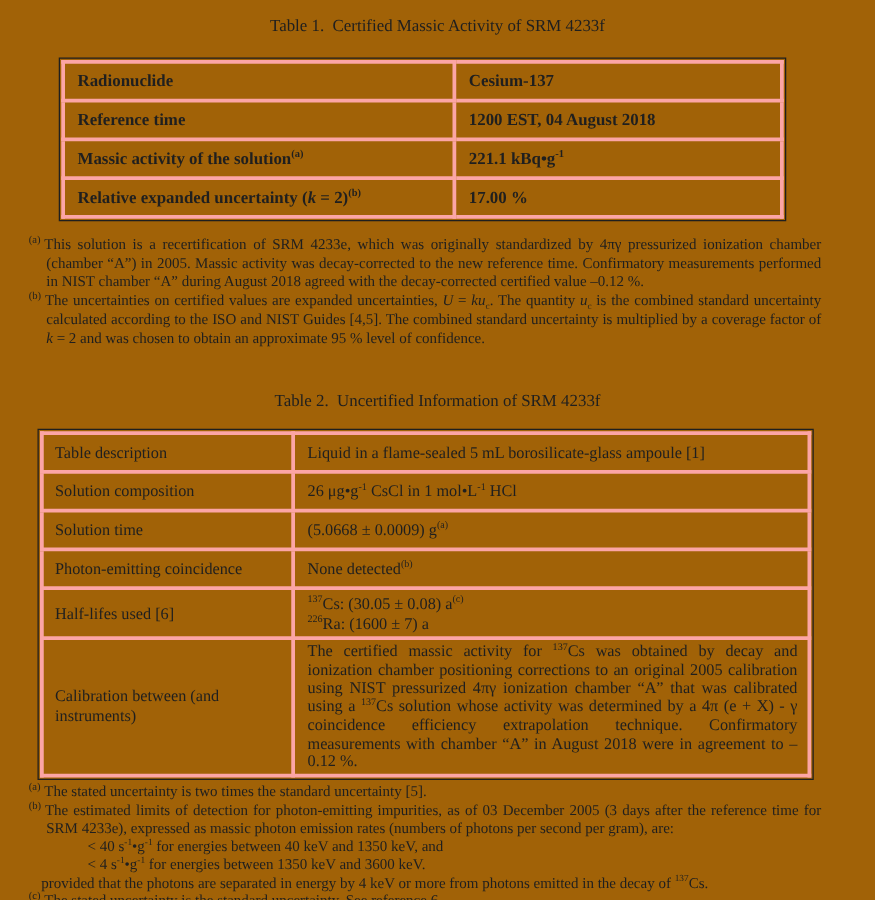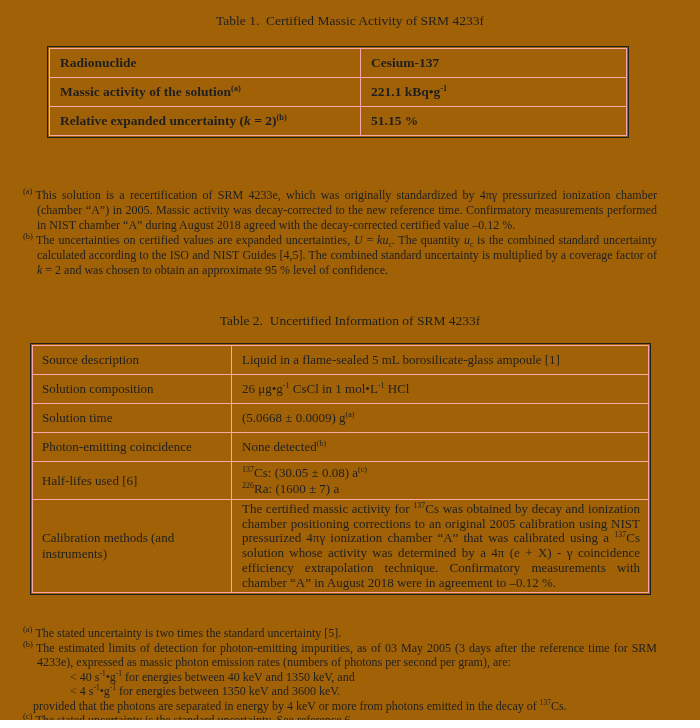--- a/index.html
+++ b/index.html
@@ -17,21 +17,21 @@
   #caption2 { top:313px; }
 
   .tablewrap {
     position:absolute; border:1px solid #1f1f1f; padding:1px;
   }
   #table1 { left:47px; top:46px; width:578px; }
   #table2 { left:30px; top:343px; width:617px; }
 
   table { border-collapse:collapse; width:100%; table-layout:fixed; }
   td {
-    border:1px solid #fca5a5; vertical-align:middle;
+    border:3px solid #fca5a5; vertical-align:middle;
     padding:0 8px 0 10px; font-size:13.5px;
   }
   #table1 td { font-weight:bold; height:28px; }
   #table1 td.c1 { width:292px; }
 
   #table2 td { font-size:13px; height:28px; }
   #table2 td.c1 { width:181px; padding-left:9px; }
   #table2 tr.tall td { height:37px; }
   #table2 tr.xtall td { height:87px; }
   #table2 td.just { text-align:justify; line-height:14.7px; padding-top:2px; padding-bottom:2px; }
@@ -60,47 +60,51 @@
   <div class="caption" id="caption1">Table 1.  Certified Massic Activity of SRM 4233f</div>
 
   <div class="tablewrap" id="table1">
     <table>
       <tbody>
         <tr>
           <td class="c1">Radionuclide</td>
           <td>Cesium-137</td>
         </tr>
         <tr>
+          <td class="c1">Reference time</td>
+          <td>1200 EST, 04 August 2018</td>
+        </tr>
+        <tr>
           <td class="c1">Massic activity of the solution<sup>(a)</sup></td>
           <td>221.1 kBq•g<sup>-1</sup></td>
         </tr>
         <tr>
           <td class="c1">Relative expanded uncertainty (<i>k</i> = 2)<sup>(b)</sup></td>
-          <td>51.15 %</td>
+          <td>17.00 %</td>
         </tr>
       </tbody>
     </table>
   </div>
 
   <div class="fns" id="fns1">
     <div class="fn">
       <sup class="marker">(a)</sup><span>This solution is a recertification of SRM 4233e, which was originally standardized by 4πγ pressurized ionization chamber (chamber “A”) in 2005.  Massic activity was decay-corrected to the new reference time.  Confirmatory measurements performed in NIST chamber “A” during August 2018 agreed with the decay-corrected certified value –0.12 %.</span>
     </div>
     <div class="fn">
       <sup class="marker">(b)</sup><span>The uncertainties on certified values are expanded uncertainties, <i>U</i> = <i>ku</i><sub>c</sub>.  The quantity <i>u</i><sub>c</sub> is the combined standard uncertainty calculated according to the ISO and NIST Guides [4,5].  The combined standard uncertainty is multiplied by a coverage factor of <i>k</i> = 2 and was chosen to obtain an approximate 95 % level of confidence.</span>
     </div>
   </div>
 
   <div class="caption" id="caption2">Table 2.  Uncertified Information of SRM 4233f</div>
 
   <div class="tablewrap" id="table2">
     <table>
       <tbody>
         <tr>
-          <td class="c1">Source description</td>
+          <td class="c1">Table description</td>
           <td>
               <div>Liquid in a flame-sealed 5 mL borosilicate-glass ampoule [1]</div>
             </td>
         </tr>
         <tr>
           <td class="c1">Solution composition</td>
           <td>
               <div>26 μg•g<sup>-1</sup> CsCl in 1 mol•L<sup>-1</sup> HCl</div>
             </td>
         </tr>
@@ -117,35 +121,35 @@
             </td>
         </tr>
         <tr class="tall">
           <td class="c1">Half-lifes used [6]</td>
           <td class="multi">
               <div><sup>137</sup>Cs: (30.05 ± 0.08) a<sup>(c)</sup></div>
               <div><sup>226</sup>Ra: (1600 ± 7) a</div>
             </td>
         </tr>
         <tr class="xtall">
-          <td class="c1">Calibration methods (and instruments)</td>
+          <td class="c1">Calibration between (and instruments)</td>
           <td class="just">
               <div>The certified massic activity for <sup>137</sup>Cs was obtained by decay and ionization chamber positioning corrections to an original 2005 calibration using NIST pressurized 4πγ ionization chamber “A” that was calibrated using a <sup>137</sup>Cs solution whose activity was determined by a 4π (e + X) - γ coincidence efficiency extrapolation technique.  Confirmatory measurements with chamber “A” in August 2018 were in agreement to –0.12 %.</div>
             </td>
         </tr>
       </tbody>
     </table>
   </div>
 
   <div class="fns" id="fns2">
     <div class="fn">
       <sup class="marker">(a)</sup><span>The stated uncertainty is two times the standard uncertainty [5].</span>
     </div>
     <div class="fn">
-      <sup class="marker">(b)</sup><span>The estimated limits of detection for photon-emitting impurities, as of 03 May 2005 (3 days after the reference time for SRM 4233e), expressed as massic photon emission rates (numbers of photons per second per gram), are:</span>
+      <sup class="marker">(b)</sup><span>The estimated limits of detection for photon-emitting impurities, as of 03 December 2005 (3 days after the reference time for SRM 4233e), expressed as massic photon emission rates (numbers of photons per second per gram), are:</span>
       <div class="deep">&lt; 40 s<sup>-1</sup>•g<sup>-1</sup> for energies between 40 keV and 1350 keV, and</div>
       <div class="deep">&lt; 4 s<sup>-1</sup>•g<sup>-1</sup> for energies between 1350 keV and 3600 keV.</div>
       <div class="shallow">provided that the photons are separated in energy by 4 keV or more from photons emitted in the decay of <sup>137</sup>Cs.</div>
     </div>
     <div class="fn">
       <sup class="marker">(c)</sup><span>The stated uncertainty is the standard uncertainty.  See reference 6.</span>
     </div>
   </div>
 
 </div>

